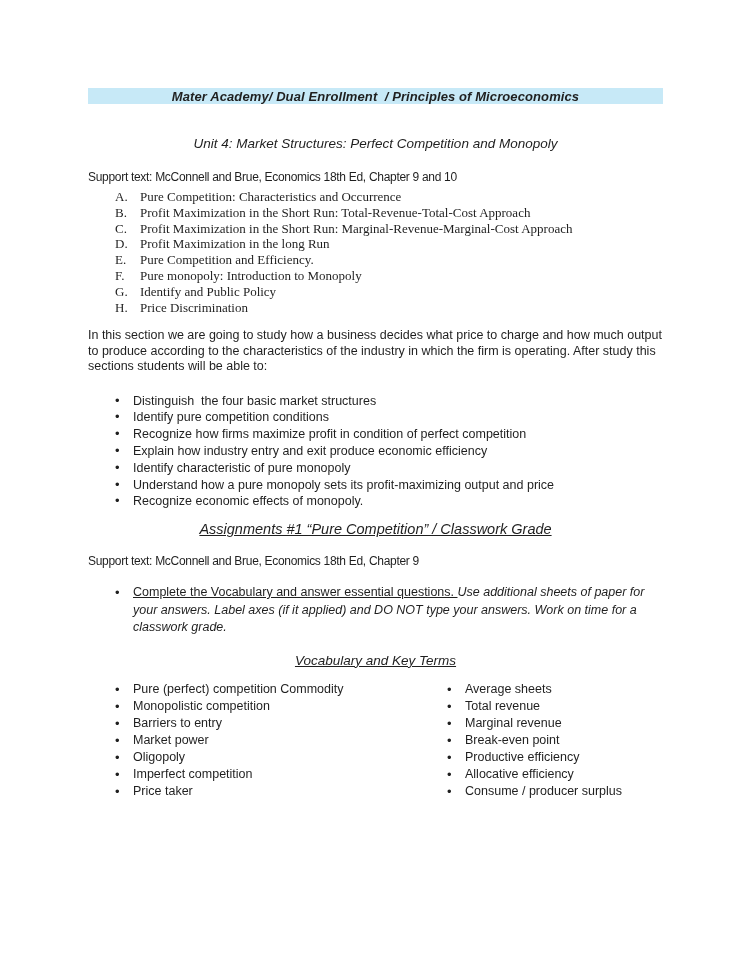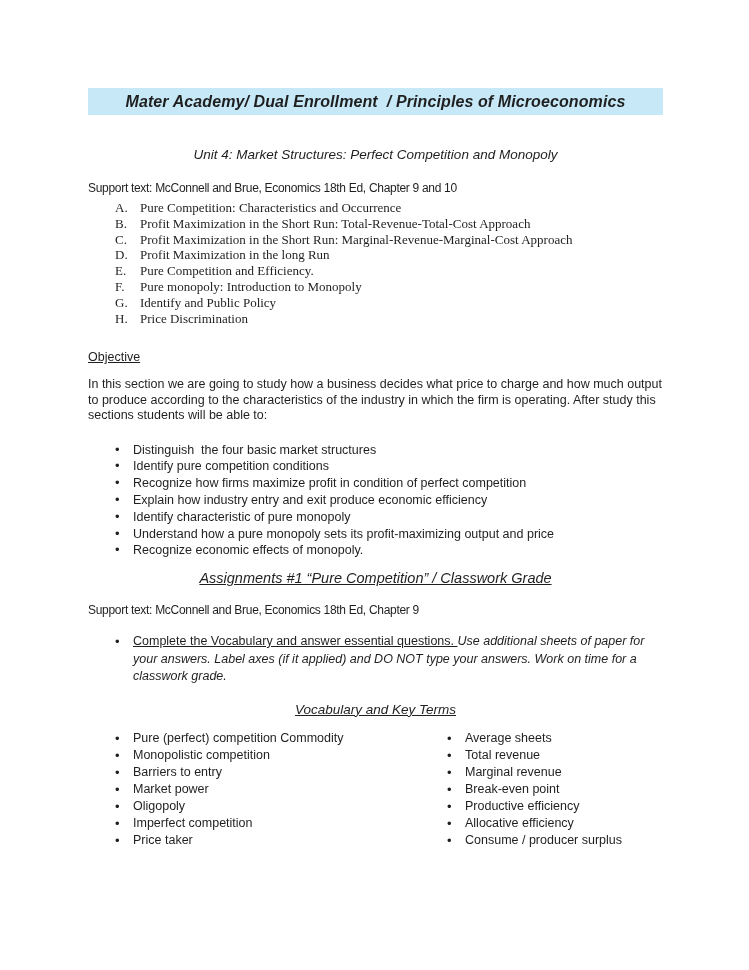--- a/index.html
+++ b/index.html
@@ -17,25 +17,25 @@
     left: 88px;
     top: 0;
     width: 575px;
   }
   .center { text-align: center; font-style: italic; }
   .pre { white-space: pre-wrap; }
 
   .banner {
     margin-top: 88px;
     background: #c7e9f7;
-    height: 27px;
+    height: 16px;
     display: flex;
     align-items: center;
     justify-content: center;
-    font-size: 16px;
+    font-size: 13px;
     font-weight: bold;
     font-style: italic;
     letter-spacing: 0.1px;
   }
 
   .title {
     margin-top: 32px;
     font-size: 13.5px;
     line-height: 16px;
   }
@@ -207,21 +207,20 @@
         <span class="letter">G.</span>
         <span>Identify and Public Policy</span>
       </li>
 
       <li>
         <span class="letter">H.</span>
         <span>Price Discrimination</span>
       </li>
     </ol>
 
-  <div class="objective-heading">Objective</div>
 
   <p class="para">In this section we are going to study how a business decides what price to charge and how much output to produce according to the characteristics of the industry in which the firm is operating. After study this sections students will be able to:</p>
 
   <ul class="bullets">
 
       <li>
         <span class="btext">Distinguish  the four basic market structures</span>
       </li>
 
       <li>

